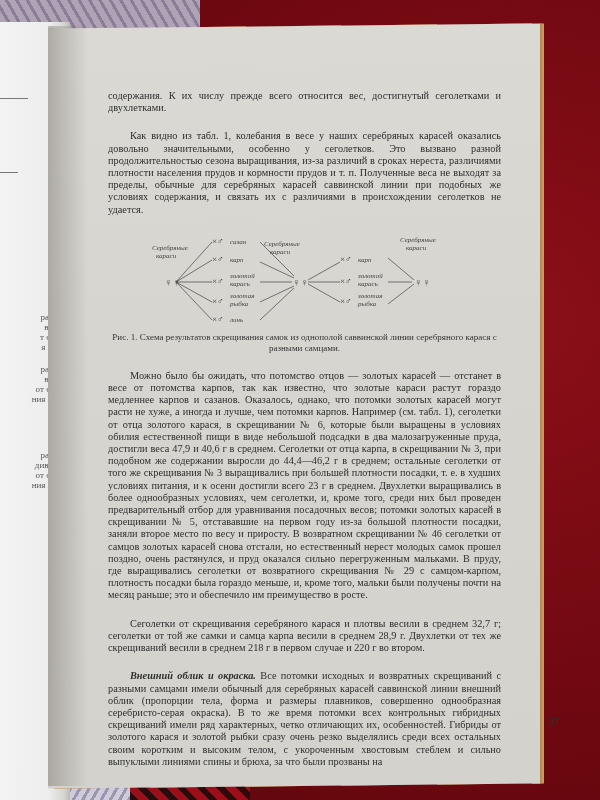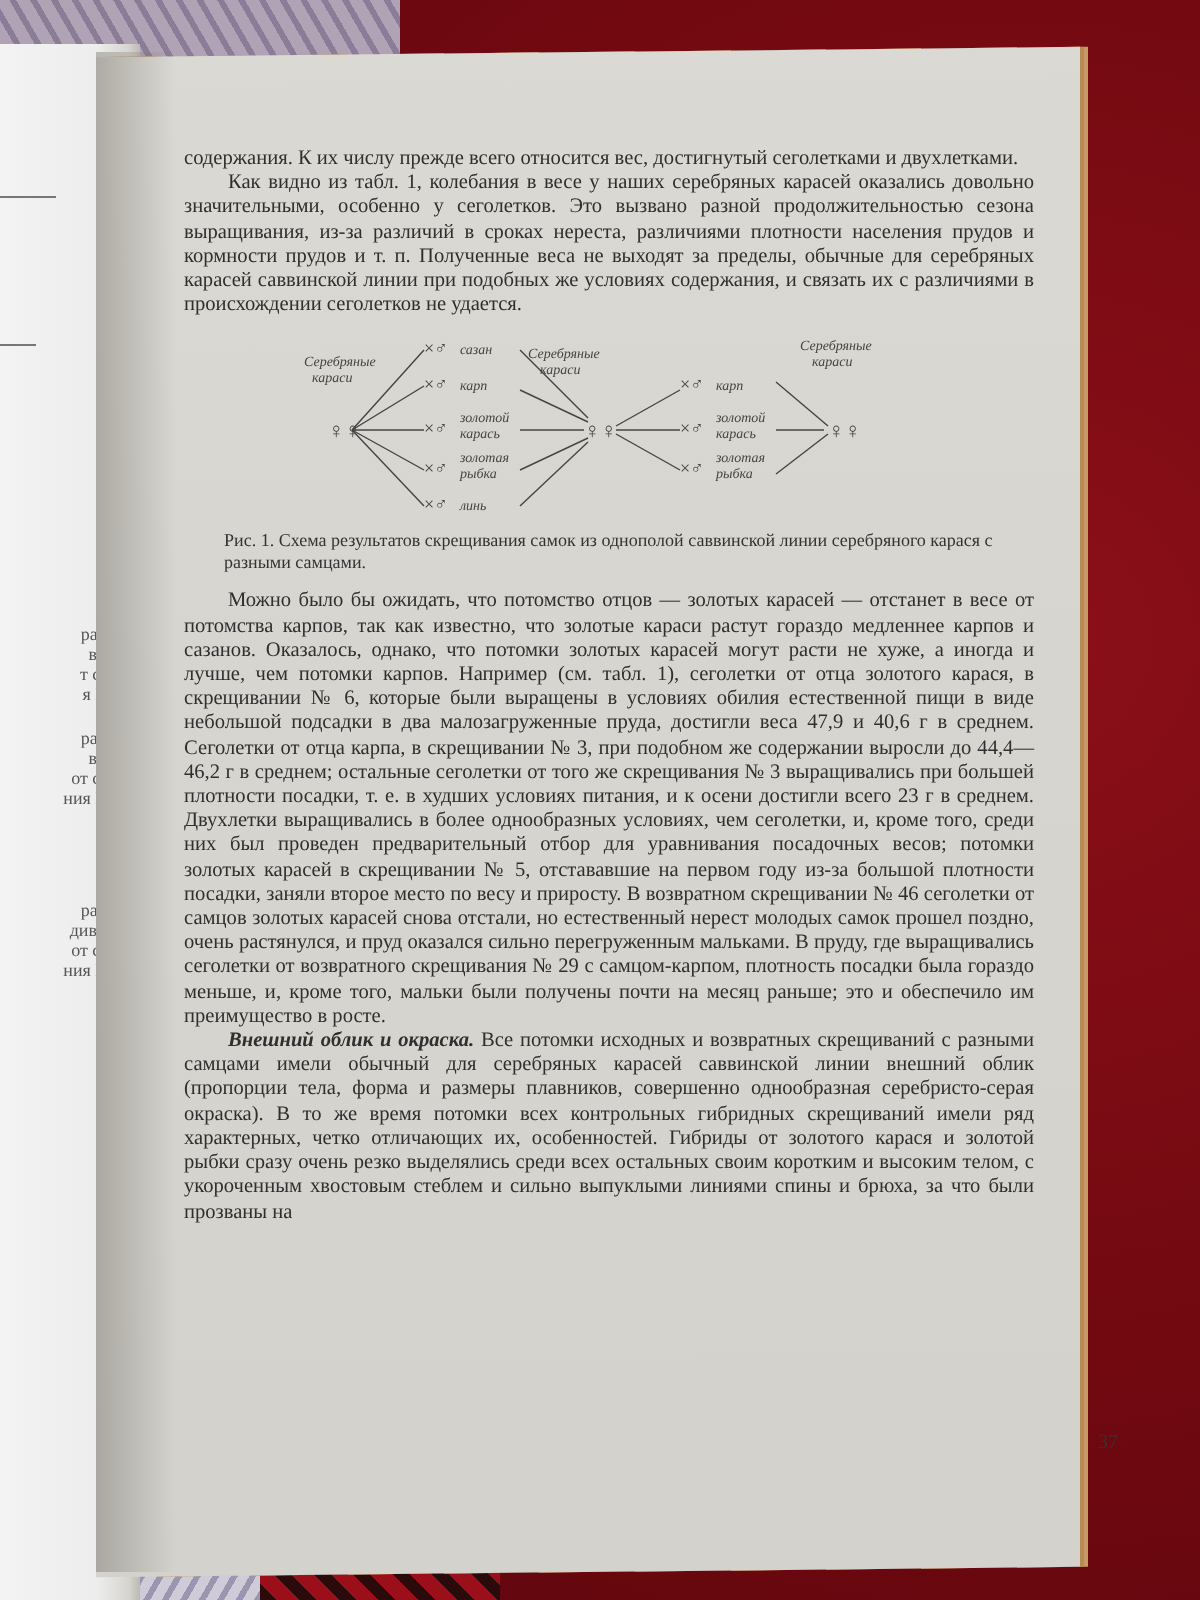--- a/index.html
+++ b/index.html
@@ -7,23 +7,23 @@
   .bg-cloth{position:absolute;inset:0;background:radial-gradient(ellipse at 85% 40%,#8c0f18 0%,#6e0810 60%,#5a060c 100%);}
   .bg-lace{position:absolute;left:0;top:0;width:200px;height:40px;background:repeating-linear-gradient(60deg,#b8b4c8 0 6px,#8e8aa6 6px 9px);opacity:.9;}
   .bg-lace-bottom{position:absolute;left:0;bottom:0;width:130px;height:30px;background:repeating-linear-gradient(120deg,#cfcbd8 0 5px,#9a96b0 5px 8px);}
   .bg-pattern-bottom{position:absolute;left:130px;bottom:0;width:120px;height:30px;background:repeating-linear-gradient(45deg,#2a0a0a 0 6px,#9a0f1a 6px 14px);}
   .left-page{position:absolute;left:0;top:22px;width:70px;height:778px;background:linear-gradient(90deg,#f2f3f2 0%,#ecedec 70%,#d6d4d0 92%,#bdb9b4 100%);}
   .left-page .frag{position:absolute;right:4px;font-size:9px;line-height:10px;color:#555;text-align:right;white-space:pre;}
   .left-rule{position:absolute;left:0;height:1px;background:#777;}
   .page{position:absolute;left:48px;top:26px;width:492px;height:760px;background:linear-gradient(180deg,#dad9d3 0%,#d6d5cf 40%,#d3d2cc 100%);transform:skewY(-0.6deg);box-shadow:2px 0 0 #b88a55,4px 0 0 #c79a63;}
   .gutter{position:absolute;left:48px;top:26px;width:40px;height:760px;background:linear-gradient(90deg,rgba(120,115,108,.45),rgba(0,0,0,0));}
   .text{position:absolute;left:92px;top:74px;width:425px;color:#2f2f2f;font-size:10.3px;line-height:12.2px;text-align:justify;}
-  .text p{margin:0;}
+  .text p{margin:16px;}
   .indent{text-indent:22px;}
-  .caption{text-align:left;font-size:9px;line-height:11px;margin:4px 20px 8px 20px;color:#333;}
+  .caption{text-align:center;font-size:9px;line-height:11px;margin:4px 20px 8px 20px;color:#333;}
   .bold{font-weight:bold;font-style:italic;}
   .figure{position:relative;height:96px;margin-top:6px;}
   .figure svg{position:absolute;left:60px;top:0;}
   .pagenum{position:absolute;left:505px;top:716px;font-size:10px;font-weight:normal;color:#333;margin-left:44px;}
 </style>
 </head>
 <body>
 
 <div class="bg-cloth"></div>
 <div class="bg-lace"></div>
@@ -103,16 +103,17 @@
           <text x="206" y="54">карась</text>
         <text x="188" y="72" font-style="normal" font-size="9">×♂</text>
           <text x="206" y="66">золотая</text>
           <text x="206" y="74">рыбка</text>
       </g>
     </svg>
   </div>
   <div class="caption">Рис. 1. Схема результатов скрещивания самок из однополой саввинской линии серебряного карася с разными самцами.</div>
 
   <p class="indent">Можно было бы ожидать, что потомство отцов — золотых карасей — отстанет в весе от потомства карпов, так как известно, что золотые караси растут гораздо медленнее карпов и сазанов. Оказалось, однако, что потомки золотых карасей могут расти не хуже, а иногда и лучше, чем потомки карпов. Например (см. табл. 1), сеголетки от отца золотого карася, в скрещивании № 6, которые были выращены в условиях обилия естественной пищи в виде небольшой подсадки в два малозагруженные пруда, достигли веса 47,9 и 40,6 г в среднем. Сеголетки от отца карпа, в скрещивании № 3, при подобном же содержании выросли до 44,4—46,2 г в среднем; остальные сеголетки от того же скрещивания № 3 выращивались при большей плотности посадки, т. е. в худших условиях питания, и к осени достигли всего 23 г в среднем. Двухлетки выращивались в более однообразных условиях, чем сеголетки, и, кроме того, среди них был проведен предварительный отбор для уравнивания посадочных весов; потомки золотых карасей в скрещивании № 5, отстававшие на первом году из-за большой плотности посадки, заняли второе место по весу и приросту. В возвратном скрещивании № 46 сеголетки от самцов золотых карасей снова отстали, но естественный нерест молодых самок прошел поздно, очень растянулся, и пруд оказался сильно перегруженным мальками. В пруду, где выращивались сеголетки от возвратного скрещивания № 29 с самцом-карпом, плотность посадки была гораздо меньше, и, кроме того, мальки были получены почти на месяц раньше; это и обеспечило им преимущество в росте.</p>
+  <p class="indent">Сеголетки от скрещивания серебряного карася и плотвы весили в среднем 32,7 г; сеголетки от той же самки и самца карпа весили в среднем 28,9 г. Двухлетки от тех же скрещиваний весили в среднем 218 г в первом случае и 220 г во втором.</p>
   <p class="indent"><span class="bold">Внешний облик и окраска.</span> <span>Все потомки исходных и возвратных скрещиваний с разными самцами имели обычный для серебряных карасей саввинской линии внешний облик (пропорции тела, форма и размеры плавников, совершенно однообразная серебристо-серая окраска). В то же время потомки всех контрольных гибридных скрещиваний имели ряд характерных, четко отличающих их, особенностей. Гибриды от золотого карася и золотой рыбки сразу очень резко выделялись среди всех остальных своим коротким и высоким телом, с укороченным хвостовым стеблем и сильно выпуклыми линиями спины и брюха, за что были прозваны на</span></p>
 </div>
 
 <div class="pagenum">37</div>
 
 </body></html>

